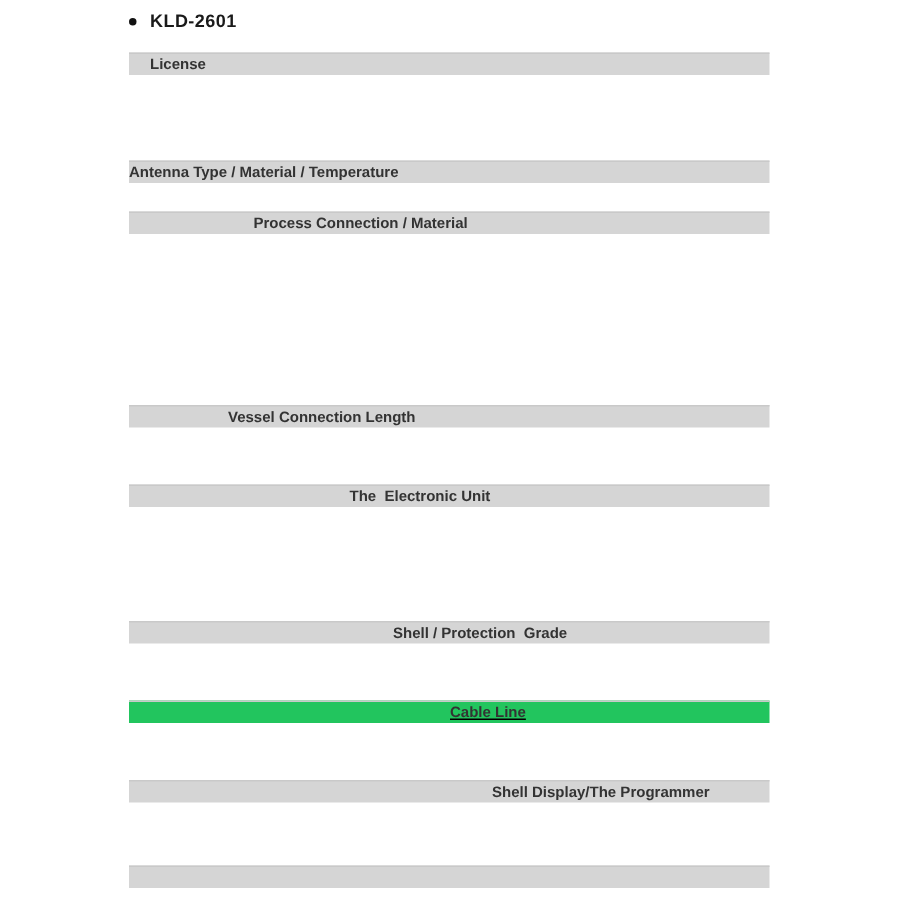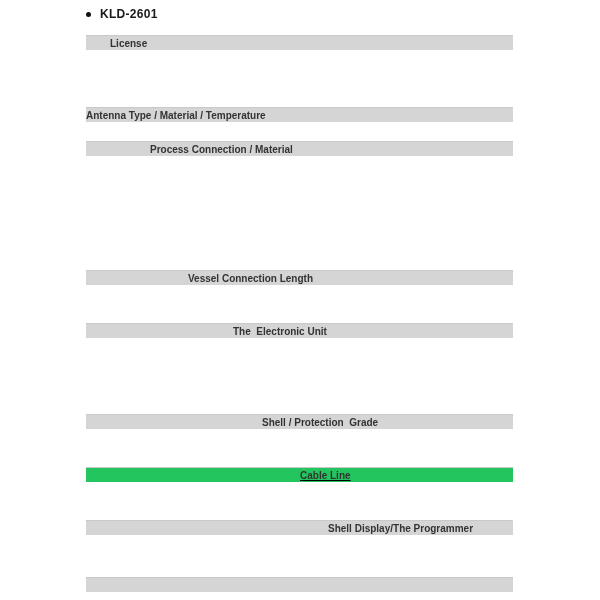--- a/index.html
+++ b/index.html
@@ -76,21 +76,21 @@
   <div id="doc">
 
     <div class="title-row">
       <span class="bullet"></span>
       <span class="title">KLD-2601</span>
     </div>
 
     <div id="sections">
   <div class="section">
     <div class="bar" style="background: rgb(213, 213, 213);">
-      <span class="htext" style="padding-left: 24px;">License</span>
+      <span class="htext" style="padding-left: 14px;">License</span>
     </div>
     <div class="items">
   <div class="row" style="padding-left: 9px;">
     
   </div>
 
   <div class="row" style="padding-left: 9px;">
     
   </div>
 
@@ -106,52 +106,52 @@
     </div>
     <div class="items">
   <div class="row" style="padding-left: 34px;">
     
   </div>
 </div>
   </div>
 
   <div class="section">
     <div class="bar" style="background: rgb(213, 213, 213);">
-      <span class="htext" style="padding-left: 64px;">Process Connection / Material</span>
-    </div>
-    <div class="items">
-  <div class="row" style="padding-left: 84px;">
-    
-  </div>
-
-  <div class="row" style="padding-left: 84px;">
-    
-  </div>
-
-  <div class="row" style="padding-left: 84px;">
-    
-  </div>
-
-  <div class="row" style="padding-left: 84px;">
-    
-  </div>
-
-  <div class="row" style="padding-left: 84px;">
-    
-  </div>
-
-  <div class="row" style="padding-left: 84px;">
-    
-  </div>
-</div>
-  </div>
-
-  <div class="section">
-    <div class="bar" style="background: rgb(213, 213, 213);">
-      <span class="htext" style="padding-left: 102px;">Vessel Connection Length</span>
+      <span class="htext" style="padding-left: 83px;">Process Connection / Material</span>
+    </div>
+    <div class="items">
+  <div class="row" style="padding-left: 84px;">
+    
+  </div>
+
+  <div class="row" style="padding-left: 84px;">
+    
+  </div>
+
+  <div class="row" style="padding-left: 84px;">
+    
+  </div>
+
+  <div class="row" style="padding-left: 84px;">
+    
+  </div>
+
+  <div class="row" style="padding-left: 84px;">
+    
+  </div>
+
+  <div class="row" style="padding-left: 84px;">
+    
+  </div>
+</div>
+  </div>
+
+  <div class="section">
+    <div class="bar" style="background: rgb(213, 213, 213);">
+      <span class="htext" style="padding-left: 66px;">Vessel Connection Length</span>
     </div>
     <div class="items">
   <div class="row" style="padding-left: 104px;">
     
   </div>
 
   <div class="row" style="padding-left: 104px;">
     
   </div>
 </div>

